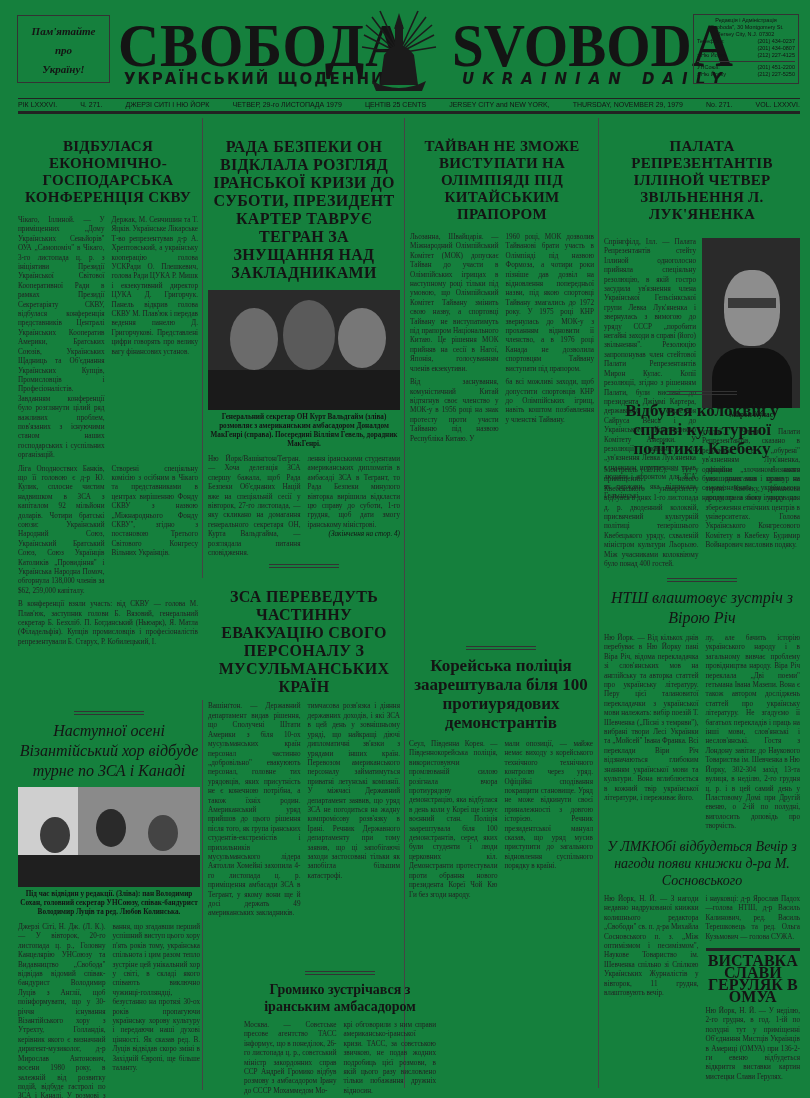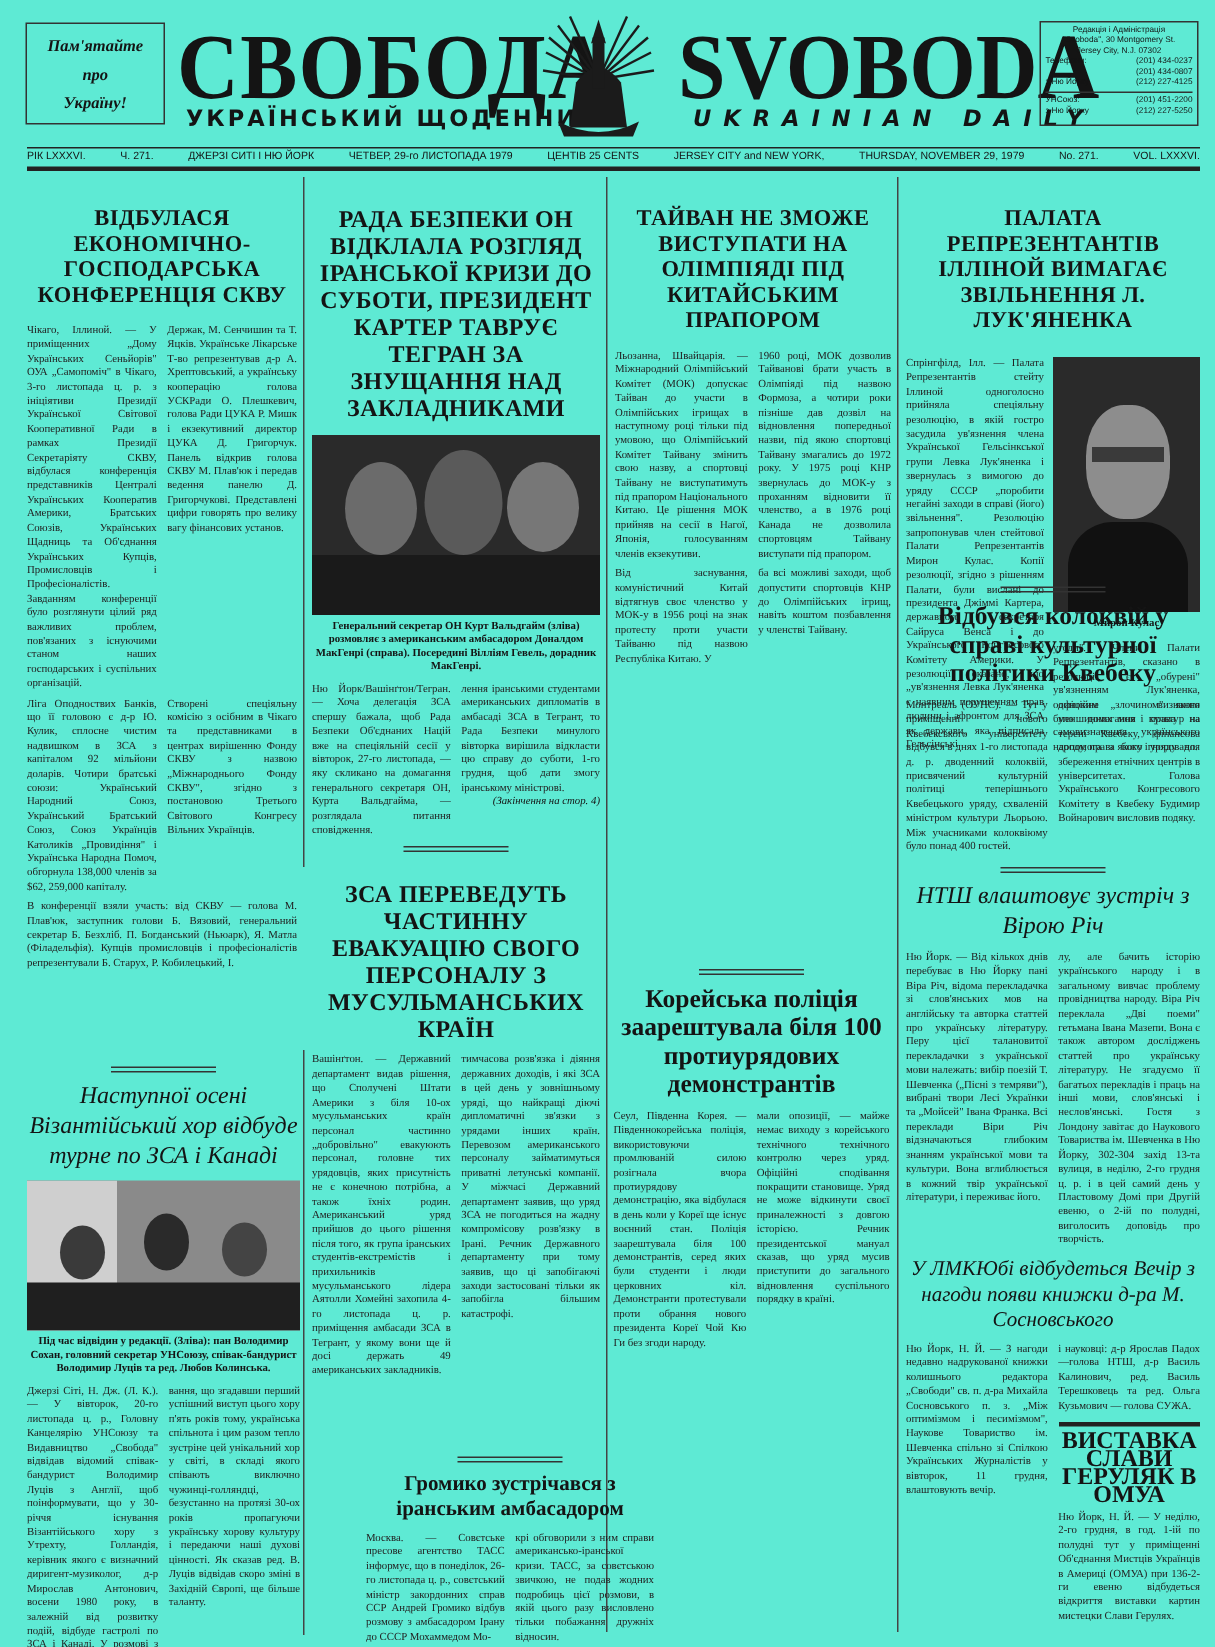--- a/index.html
+++ b/index.html
@@ -1,18 +1,18 @@
 <!DOCTYPE html>
 <html><head>
 <meta charset="utf-8">
 <style>
   * { box-sizing: border-box; margin: 0; padding: 0; }
   html, body { width: 810px; height: 1098px; background: #f4f3ef; overflow: hidden; }
   body { font-family: "Liberation Serif", serif; color: #141414; position: relative; }
-  .page { position: absolute; left: 0; top: 0; width: 810px; height: 1098px; background: #5eead4; }
+  .page { position: absolute; left: 0; top: 0; width: 810px; height: 1098px; background: #15803d; }
 
   
   .mast { position: absolute; left: 0; top: 0; width: 810px; height: 96px; }
   .motto { position: absolute; left: 17px; top: 15px; width: 93px; height: 68px; border: 1px solid #333;
     font-family: "Liberation Serif", serif; font-style: italic; font-weight: bold; font-size: 11px;
     text-align: center; line-height: 19px; padding-top: 6px; }
   .title-ua { position: absolute; left: 118px; top: 14px; font-family: "Liberation Serif", serif; font-weight: bold;
     font-size: 62px; letter-spacing: 1px; line-height: 62px; transform: scaleX(0.92); transform-origin: left; }
   .sub-ua { position: absolute; left: 124px; top: 70px; font-family: "DejaVu Sans", sans-serif; font-weight: bold;
     font-size: 15px; letter-spacing: 2px; }
@@ -180,21 +180,21 @@
   <div class="col" style="left:409px;top:640px;width:184px;">
     <div class="sep"></div>
     <div class="head h-med">Корейська поліція заарештувала біля 100 протиурядових демонстрантів</div>
     <div class="two" style="margin-top:8px;">
       <div class="txt">Сеул, Південна Корея. — Південнокорейська поліція, використовуючи промлюваній силою розігнала вчора протиурядову демонстрацію, яка відбулася в день коли у Кореї ще існує воєнний стан. Поліція заарештувала біля 100 демонстрантів, серед яких були студенти і люди церковних кіл. Демонстранти протестували проти обрання нового президента Кореї Чой Кю Ги без згоди народу.</div>
       <div class="txt">мали опозиції, — майже немає виходу з корейського технічного технічного контролю через уряд. Офіційні сподівання покращити становище. Уряд не може відкинути своєї приналежності з довгою історією. Речник президентської мануал сказав, що уряд мусив приступити до загального відновлення суспільного порядку в країні.</div>
     </div>
   </div>
 
   <div class="col" style="left:604px;width:196px;">
-    <div class="head h-caps">ПАЛАТА РЕПРЕЗЕНТАНТІВ ІЛЛІНОЙ ВИМАГАЄ ЗВІЛЬНЕННЯ Л. ЛУК'ЯНЕНКА</div>
+    <div class="head h-caps">ПАЛАТА РЕПРЕЗЕНТАНТІВ ІЛЛІНОЙ ЧЕТВЕР ЗВІЛЬНЕННЯ Л. ЛУК'ЯНЕНКА</div>
     <div style="display:flex;gap:6px;margin-top:15px;">
       <div class="txt" style="width:92px;">Спрінгфілд, Ілл. — Палата Репрезентантів стейту Іллиной одноголосно прийняла спеціяльну резолюцію, в якій гостро засудила ув'язнення члена Української Гельсінкської групи Левка Лук'яненка і звернулась з вимогою до уряду СССР „поробити негайні заходи в справі (його) звільнення". Резолюцію запропонував член стейтової Палати Репрезентантів Мирон Кулас. Копії резолюції, згідно з рішенням Палати, були вислані до президента Джіммі Картера, державного секретаря Сайруса Венса і до Українського Конгресового Комітету Америки. У резолюції сказано, що „ув'язнення Левка Лук'яненка є наявним порушенням прав людини і афронтом для ЗСА як держави, яка підписала Гельсінські</div>
       <div style="width:98px;">
         <div class="photo" style="height:170px;">
           <div style="position:absolute;left:22px;top:32px;width:56px;height:76px;border-radius:45%;background:#8d8d8d;"></div>
           <div style="position:absolute;left:26px;top:60px;width:48px;height:10px;background:#3a3a3a;"></div>
           <div style="position:absolute;left:10px;top:110px;width:80px;height:60px;background:#111;border-radius:30px 30px 0 0;"></div>
         </div>
         <div class="caption" style="margin-top:3px;">Мирон Кулас</div>
         <div class="txt" style="margin-top:8px;">угоди". Члени Палати Репрезентантів, сказано в резолюції, є „обурені" ув'язненням Лук'яненка, одиноким „злочином" якого було домагання права на самовизначення українського народу, права якого ігноровано.</div>

